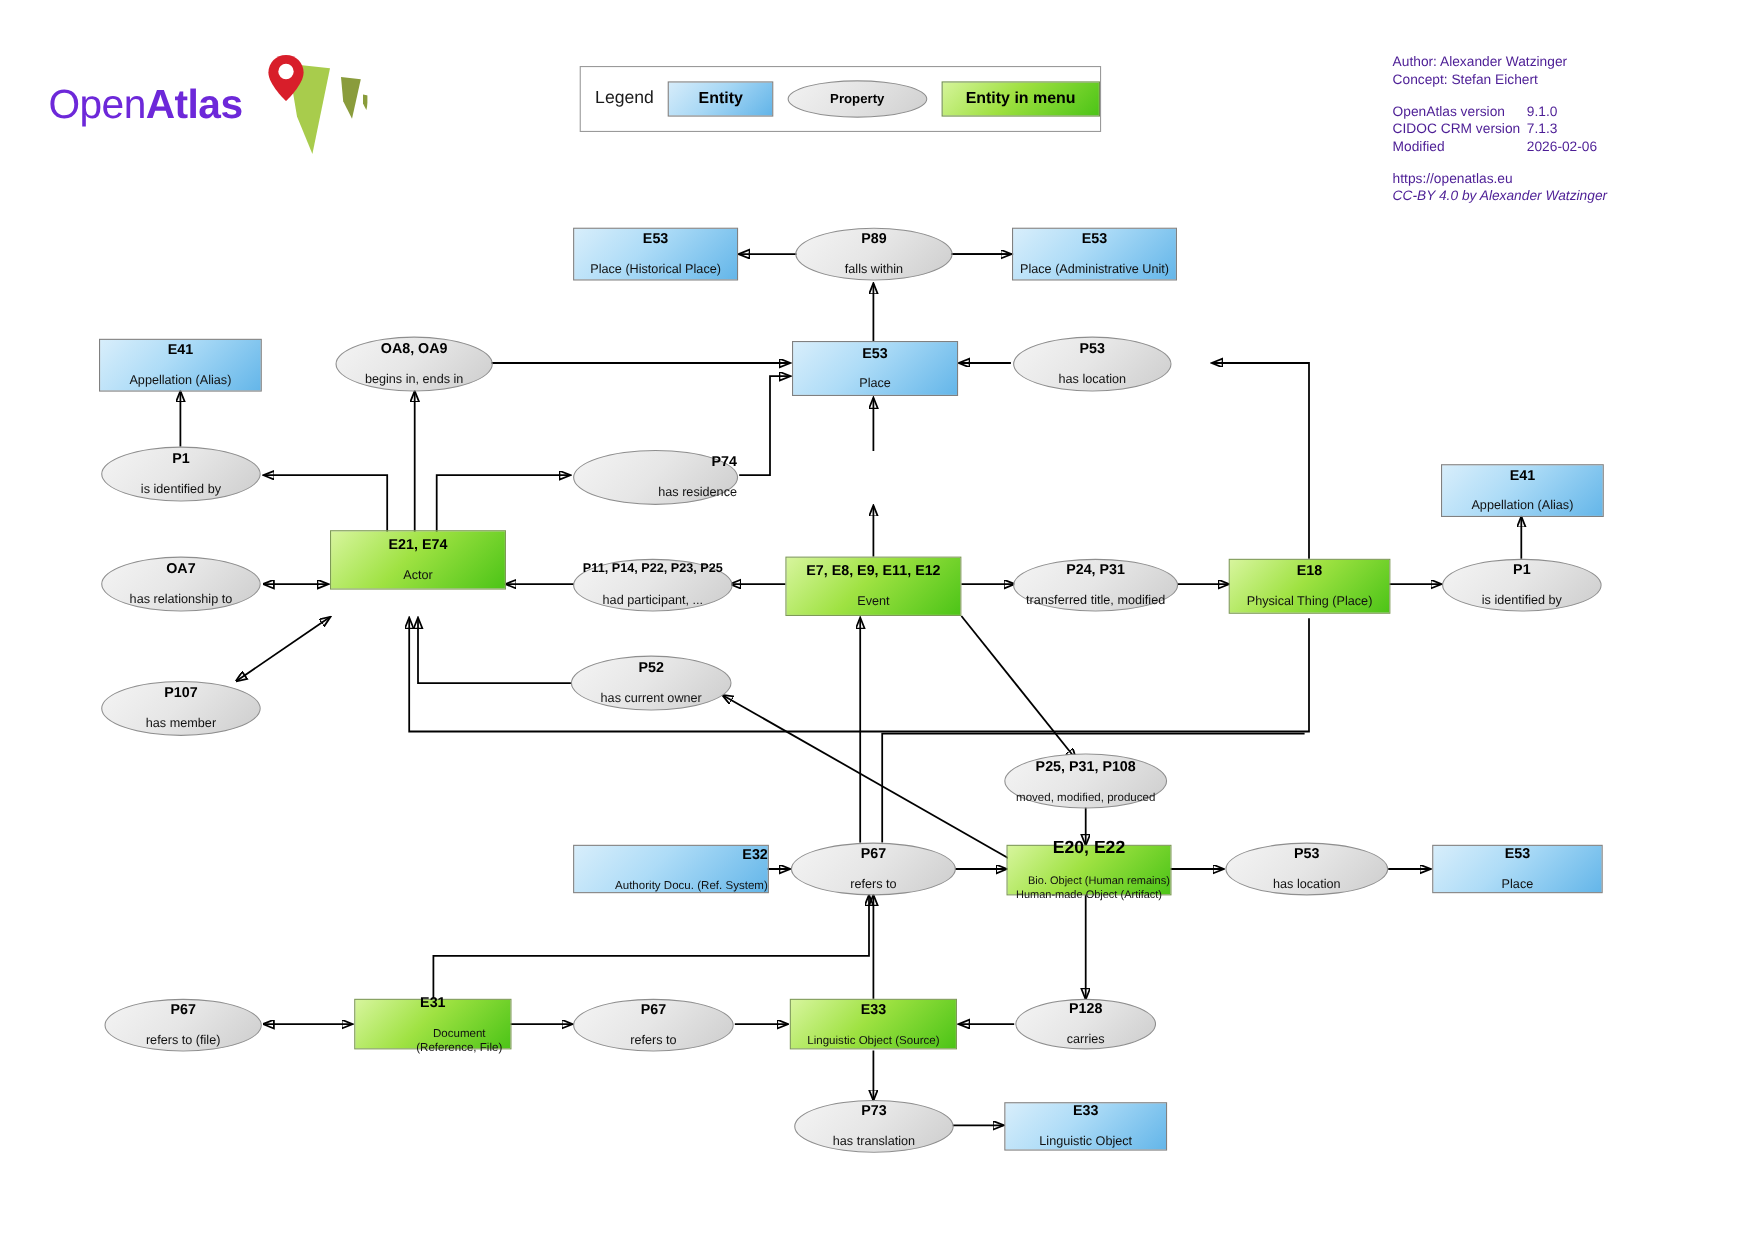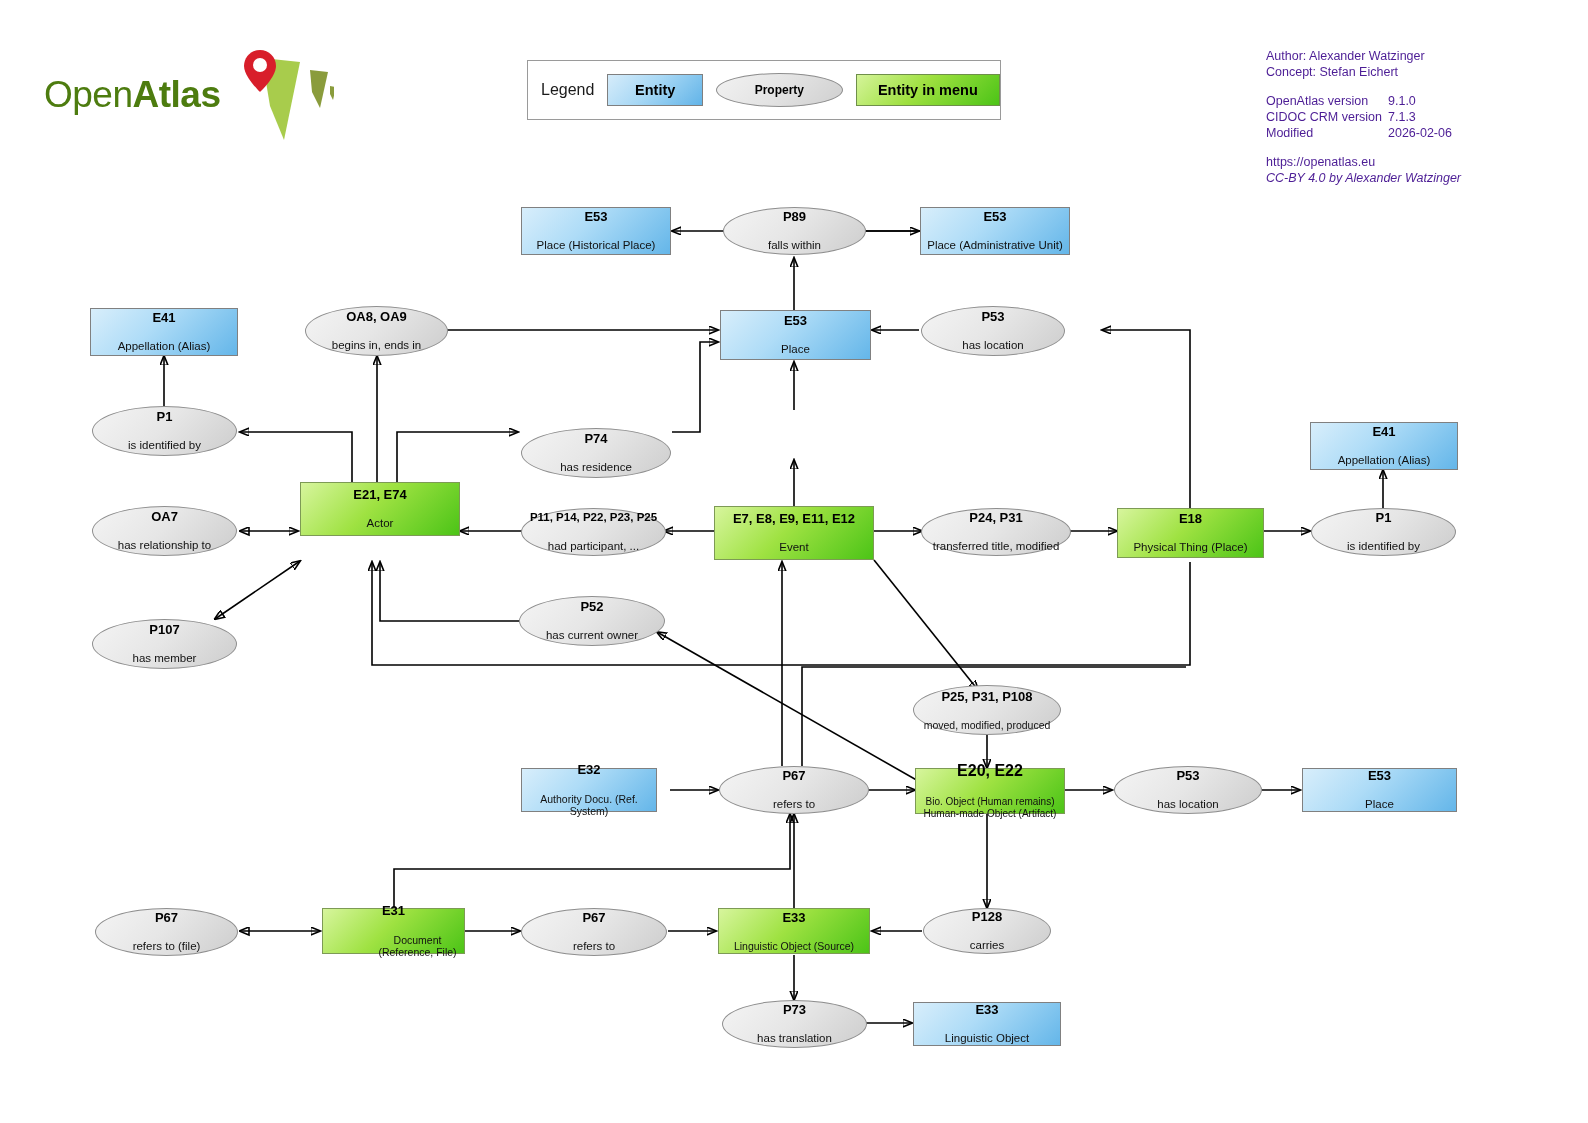--- a/index.html
+++ b/index.html
@@ -3,21 +3,21 @@
 <meta charset="utf-8">
 <title>OpenAtlas CIDOC CRM Model</title>
 <style>
   html,body{margin:0;padding:0;background:#ffffff;}
   body{width:1588px;height:1123px;position:relative;
        font-family:"Liberation Sans","DejaVu Sans",sans-serif;color:#000;}
   #stage{position:absolute;left:0;top:0;width:1588px;height:1123px;overflow:hidden;}
 
   
   .logo{position:absolute;left:44px;top:52px;width:290px;height:90px;}
-  .logo-text{position:absolute;left:0;top:22px;font-size:37px;letter-spacing:-.5px;color:#4d7c0f;}
+  .logo-text{position:absolute;left:0;top:22px;font-size:37px;letter-spacing:-.5px;color:#6d28d9;}
   .logo-text b{font-weight:bold;}
   .logo-text .lt-light{font-weight:normal;}
 
   
   .meta{position:absolute;left:1246px;top:48px;font-size:12.5px;line-height:16px;color:#4c1d95;margin-left:20px;}
   .meta .row{display:block;white-space:nowrap;}
   .meta .grp{margin-top:13px;display:block;}
   .meta .k{display:inline-block;width:122px;}
   .meta .v{display:inline-block;}
   .meta .lic{font-style:italic;}
@@ -221,21 +221,21 @@
   <div class="node prop" style="left:921px;top:306px;width:144px;height:50px;">
     <span class="t1">P53</span>
     <span class="t2">has location</span>
   </div>
 
   <div class="node prop" style="left:92px;top:406px;width:145px;height:50px;">
     <span class="t1">P1</span>
     <span class="t2">is identified by</span>
   </div>
 
-  <div class="node prop" style="left:521px;top:428px;width:150px;height:50px;">
+  <div class="node prop" style="left:521px;top:409px;width:150px;height:50px;align-items:flex-end;">
     <span class="t1">P74</span>
     <span class="t2">has residence</span>
   </div>
 
 
   <div class="node entity" style="left:1310px;top:422px;width:148px;height:48px;">
     <span class="t1">E41</span>
     <span class="t2">Appellation (Alias)</span>
   </div>
 
@@ -282,33 +282,33 @@
   <div class="node prop" style="left:519px;top:596px;width:146px;height:50px;">
     <span class="t1">P52</span>
     <span class="t2">has current owner</span>
   </div>
 
   <div class="node prop" style="left:913px;top:685px;width:148px;height:50px;">
     <span class="t1">P25, P31, P108</span>
     <span class="t2" style="font-size:10.5px;">moved, modified, produced</span>
   </div>
 
-  <div class="node entity" style="left:521px;top:768px;width:136px;height:44px;">
+  <div class="node entity" style="left:521px;top:768px;width:178px;height:44px;align-items:flex-end;">
     <span class="t1">E32</span>
     <span class="t2" style="font-size:10.5px;">Authority Docu. (Ref. System)</span>
   </div>
 
   <div class="node prop" style="left:719px;top:766px;width:150px;height:48px;">
     <span class="t1">P67</span>
     <span class="t2">refers to</span>
   </div>
 
   <div class="node menu" style="left:915px;top:768px;width:150px;height:46px;">
     <span class="t1" style="font-size:16px;">E20, E22</span>
-    <span class="t2" style="font-size:10px;">Bio. Object (Human remains)</span>
+    <span class="t2" style="font-size:10px;padding-left:18px;">Bio. Object (Human remains)</span>
     <span class="t3" style="font-size:10px;">Human-made Object (Artifact)</span>
   </div>
 
   <div class="node prop" style="left:1114px;top:766px;width:148px;height:48px;">
     <span class="t1">P53</span>
     <span class="t2">has location</span>
   </div>
 
   <div class="node entity" style="left:1302px;top:768px;width:155px;height:44px;">
     <span class="t1">E53</span>

